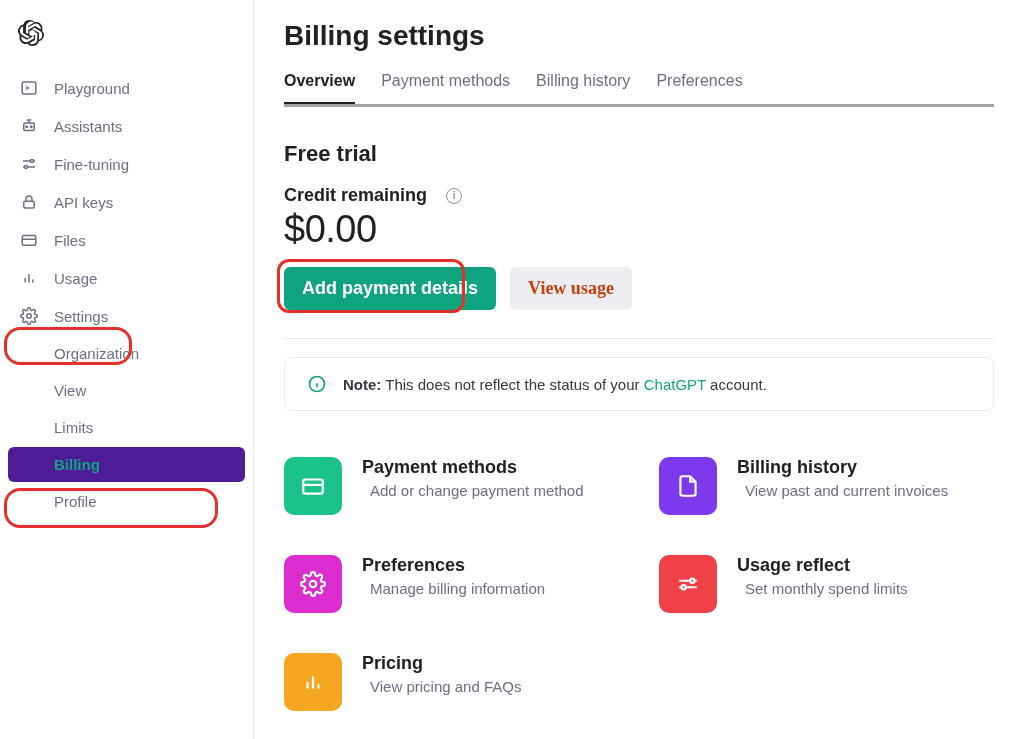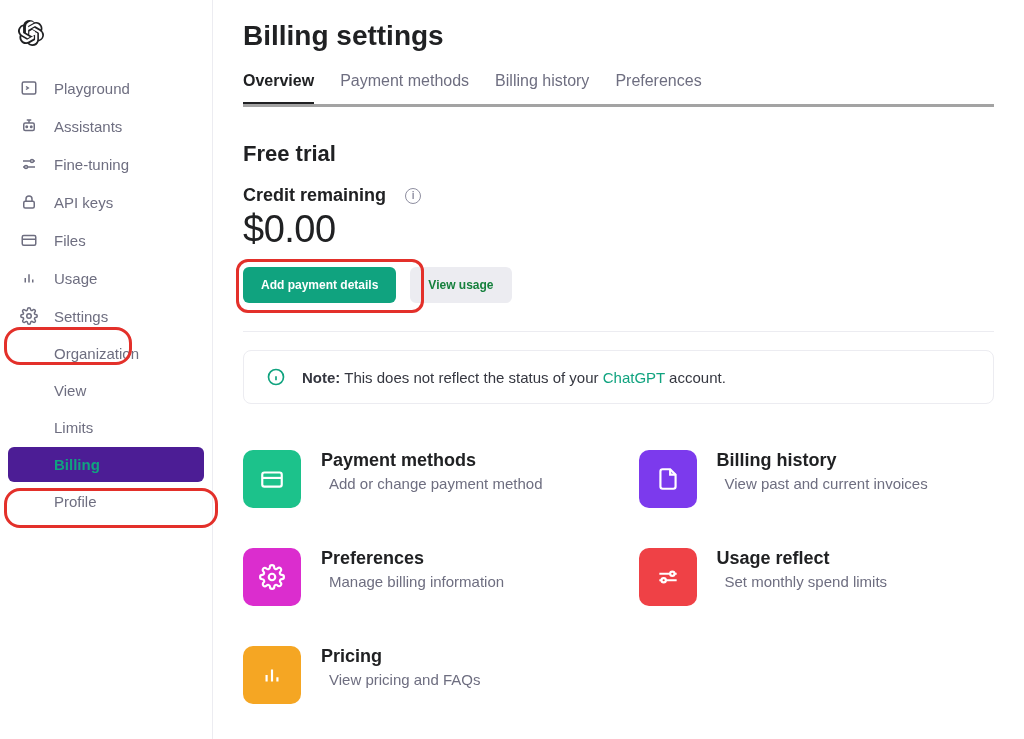--- a/index.html
+++ b/index.html
@@ -7,21 +7,21 @@
     font-family: -apple-system, BlinkMacSystemFont, "Segoe UI", Helvetica, Arial, sans-serif;
     color: #202123;
     background: #fff;
     width: 1024px;
     height: 739px;
     overflow: hidden;
   }
   .layout { display: flex; height: 100%; }
   
   .sidebar {
-    width: 213px;
+    width: 254px;
     border-right: 1px solid #ececf1;
     padding: 16px 0 0 0;
     flex-shrink: 0;
   }
   .logo {
     padding: 4px 0 20px 18px;
   }
   .logo svg { width: 26px; height: 26px; }
   .nav { display: flex; flex-direction: column; gap: 2px; padding: 0 8px; }
   .nav-item {
@@ -65,27 +65,27 @@
   .tab.active { color:#202123; font-weight:700; border-bottom: 2px solid #202123; }
   h2.section-title { font-size: 22px; font-weight: 700; margin-bottom: 18px;}
   .credit-row { display:flex; align-items:center; gap:19px; margin-bottom: 2px;}
   .credit-label { font-size: 18px; font-weight:600; }
   .info-icon { width:16px; height:16px; border:1.5px solid #8e8ea0; border-radius:50%; display:flex; align-items:center; justify-content:center; font-size:10px; color:#8e8ea0; font-weight:700;}
   .amount { font-size: 38px; font-weight:500; margin-bottom: 16px; letter-spacing: -0.5px;}
   .btn-row { display:flex; gap:14px; align-items:center; position: relative; margin-bottom: 28px;}
   .btn {
     padding: 11px 18px;
     border-radius: 6px;
-    font-size: 12px;
+    font-size: 18px;
     font-weight: 600;
     cursor: pointer;
     border: none;
   }
   .btn.primary { background:#10a37f; color:#fff; }
-  .btn.secondary { background:#ececf1; color:#15803d; }
+  .btn.secondary { background:#ececf1; color:#c2410c;font-family:Liberation Serif, serif; }
   .hl-add { left:-7px; top:-8px; width:188px; height:54px; border-radius: 12px;}
   .divider { border:none; border-top:1px solid #ececf1; margin-bottom: 18px;}
   .note-box {
     border:1px solid #ececf1;
     border-radius: 8px;
     padding: 16px 22px;
     display:flex;
     align-items:center;
     gap:16px;
     font-size: 15px;

